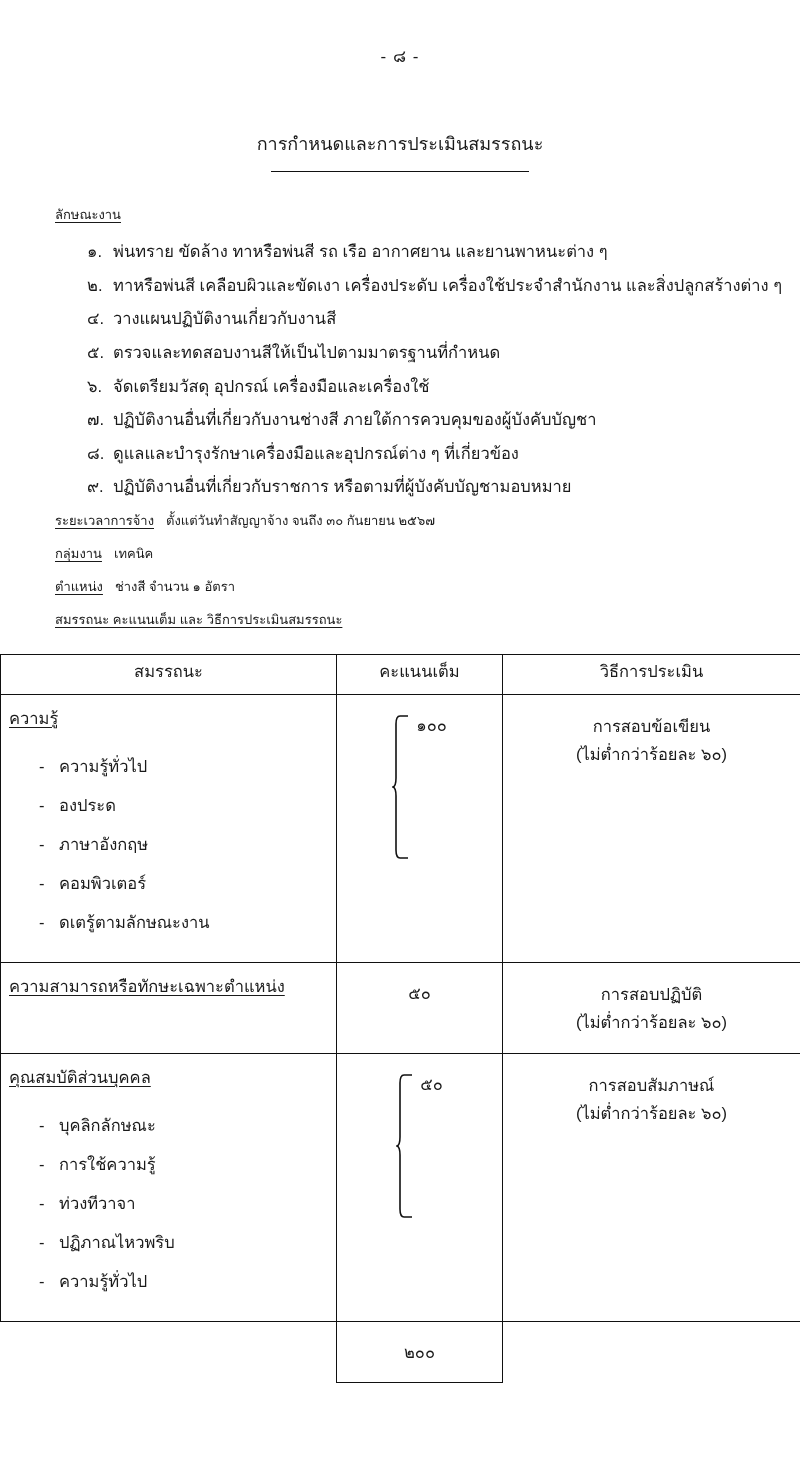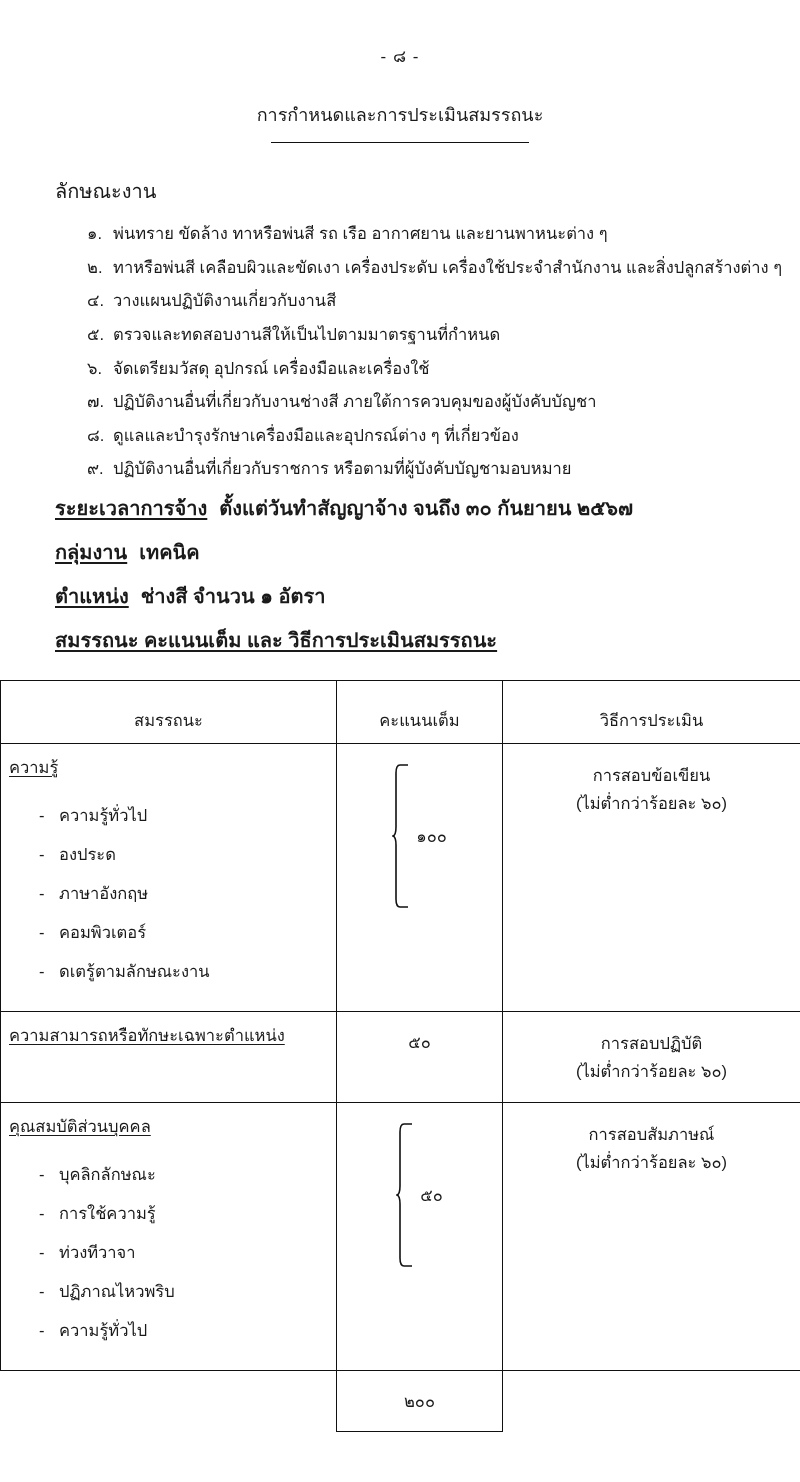--- a/index.html
+++ b/index.html
@@ -24,57 +24,57 @@
   }
   .page-number {
     text-align: center;
     font-size: 17px;
     margin-top: 42px;
     letter-spacing: 1px;
   }
   .doc-title {
     text-align: center;
     font-size: 18px;
-    margin-top: 31px;
+    margin-top: 60px;
   }
   .title-rule {
     width: 258px;
     height: 0;
     border-top: 1.4px solid #111;
     margin: 13px auto 0 auto;
   }
   .section-head {
-    font-size: 20px;
+    font-size: 13px;
     margin-top: 32px;
     margin-left: 55px;
+    text-decoration: underline;
     text-underline-offset: 3px;
     display: inline-block;
   }
   .list {
     margin: 16px 0 0 0;
     padding: 0;
     list-style: none;
   }
   .list li {
     font-size: 16.5px;
     margin-left: 87px;
     margin-bottom: 13px;
     line-height: 1.25;
     white-space: nowrap;
   }
   .list li .num {
     display: inline-block;
     min-width: 26px;
   }
   .info-line {
-    font-size: 20px;
+    font-size: 13px;
     margin-left: 55px;
     margin-top: 12px;
     white-space: nowrap;
-    font-weight: bold;
   }
   .info-line .lbl {
     text-decoration: underline;
     text-underline-offset: 3px;
   }
   .info-line .val {
     margin-left: 12px;
   }
   .info-line.full .lbl {
     text-decoration: underline;
@@ -88,21 +88,21 @@
   }
   table.comp th, table.comp td {
     border: 1.3px solid #111;
     font-weight: normal;
     font-size: 16.5px;
     vertical-align: top;
     padding: 17px;
   }
   table.comp th {
     text-align: center;
-    padding: 26px 0 10px 0;
+    padding: 3px 0 10px 0;
     font-size: 16.5px;
   }
   table.comp td.cat {
     padding: 10px 0 14px 8px;
   }
   .cat-title {
     text-decoration: underline;
     text-underline-offset: 3px;
     font-size: 16.5px;
     display: inline-block;
@@ -130,21 +130,20 @@
     position: relative;
   }
   td.method {
     text-align: center;
     vertical-align: middle;
     font-size: 16.5px;
     line-height: 1.7;
   }
   .brace-wrap {
     display: flex;
-    align-items: center;
     justify-content: center;
     height: 100%;
     gap: 2px;
   }
   .brace {
     font-size: 0;
     line-height: 0;
   }
   .total-row td {
     text-align: center;

